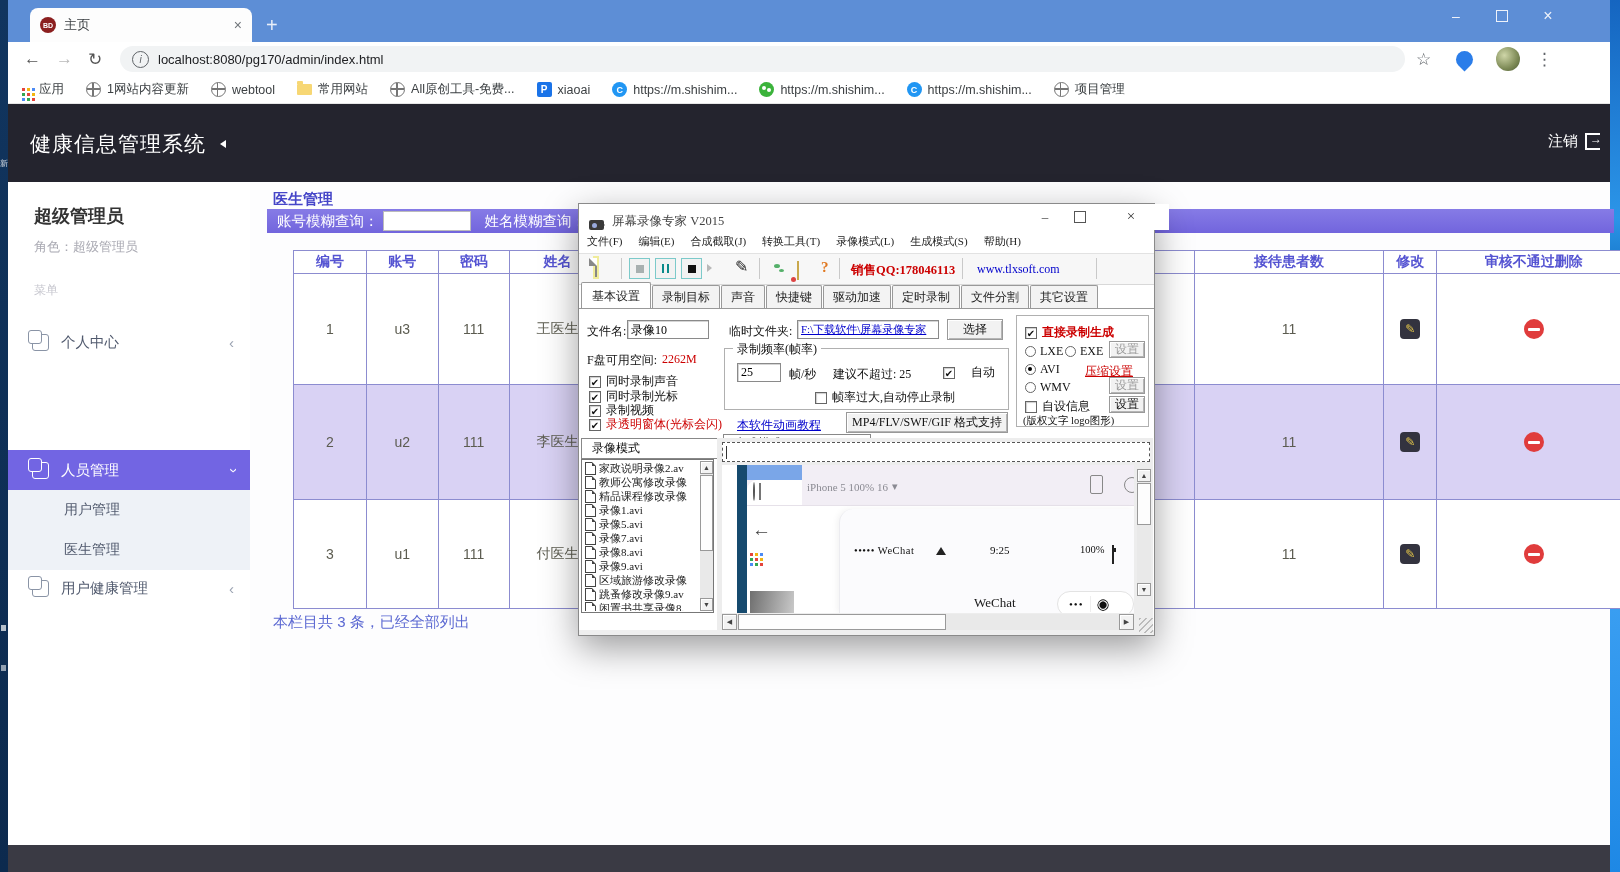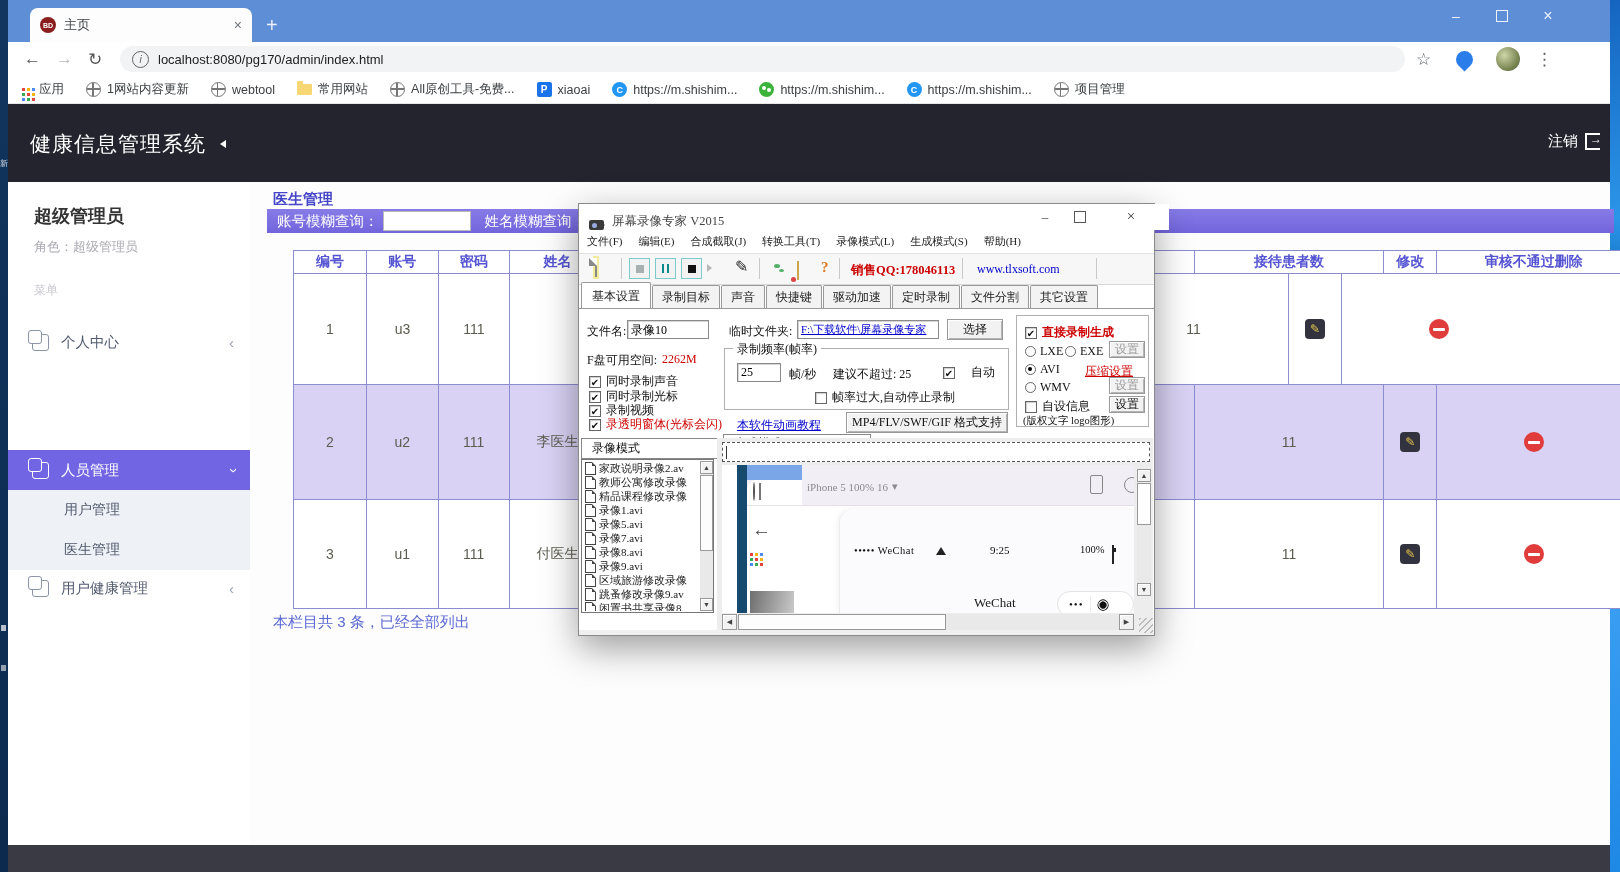--- a/index.html
+++ b/index.html
@@ -290,20 +290,21 @@
           <div class="tcell" style="width:97px">姓名</div>
           <div class="tcell" style="width:589px"></div>
           <div class="tcell" style="width:190px">接待患者数</div>
           <div class="tcell" style="width:53px">修改</div>
           <div class="tcell" style="width:193px">审核不通过删除</div>
         </div>
         <div class="trow rowline" style="height:110px">
           <div class="tcell" style="width:73px">1</div>
           <div class="tcell" style="width:72px">u3</div>
           <div class="tcell" style="width:71px">111</div>
+          <div class="tcell" style="width:97px">王医生</div>
           <div class="tcell" style="width:589px"></div>
           <div class="tcell" style="width:190px">11</div>
           <div class="tcell" style="width:53px">
               <span class="editico">✎</span>
             </div>
           <div class="tcell" style="width:193px">
               <span class="delico"></span>
             </div>
         </div>
         <div class="trow rowline hl" style="height:114px">

